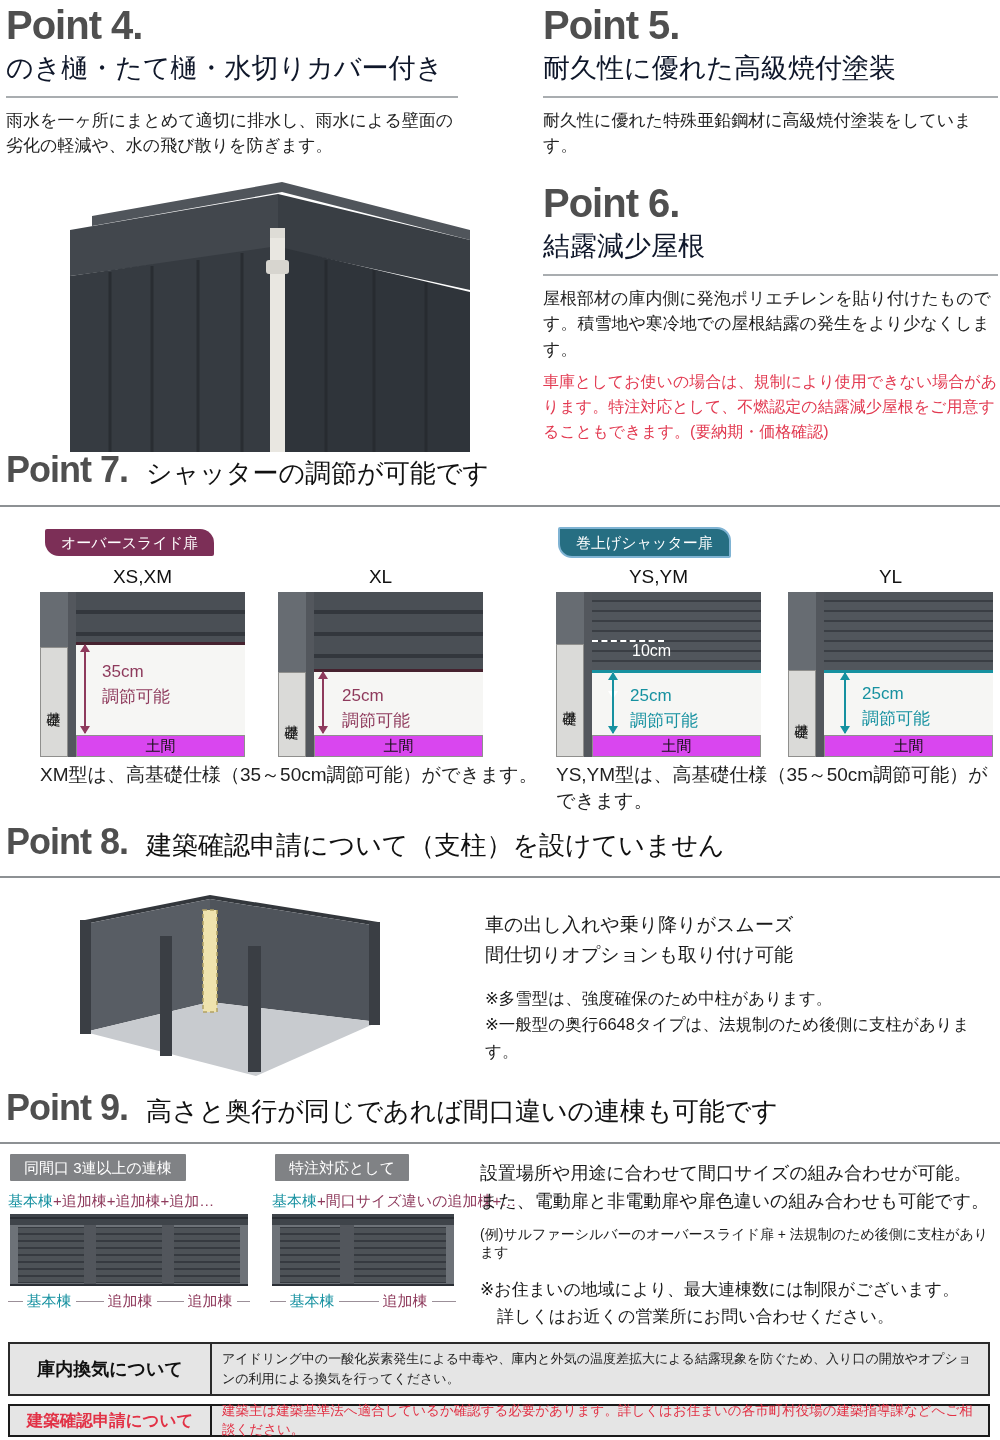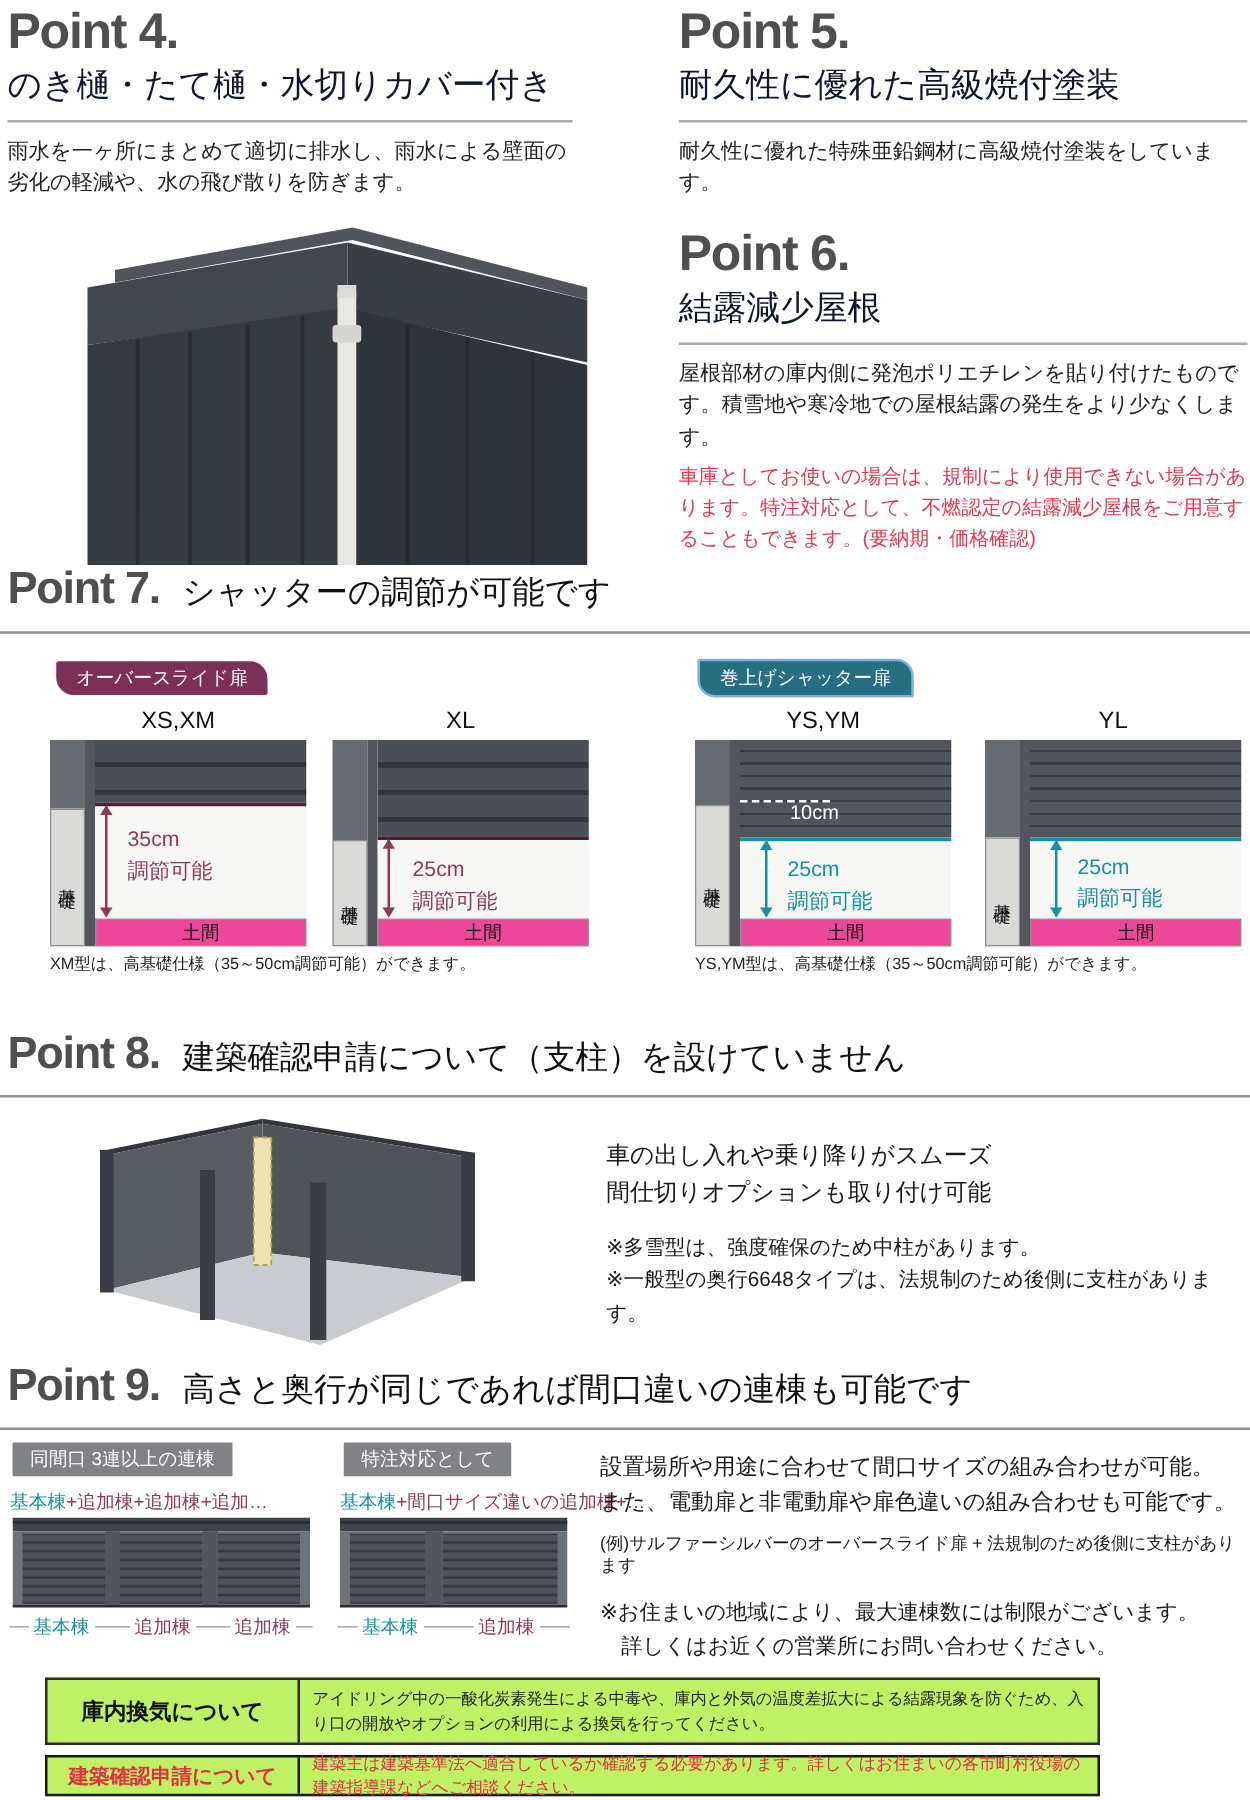--- a/index.html
+++ b/index.html
@@ -10,39 +10,39 @@
   
   .pt{font-size:40px;font-weight:700;color:#4f4f4f;letter-spacing:-1px;margin:0;line-height:1.05;}
   .pt-inline{font-size:36px;font-weight:700;color:#4f4f4f;letter-spacing:-1px;margin:0;line-height:1;}
   .sub{font-size:27px;font-weight:400;color:#0f172a;margin:6px 0 0 0;line-height:1.25;}
   .sub-inline{font-size:26px;font-weight:400;color:#111;margin:0 0 0 18px;line-height:1;}
   .rule{border-top:2px solid #a9adb0;margin-top:10px;}
   .bigrule{position:absolute;left:0;width:1000px;border-top:2px solid #8d9194;}
   .hrow{position:absolute;display:flex;align-items:baseline;}
   .body{font-size:17px;line-height:1.5;margin:10px 0 0 0;color:#222;}
   .warn{font-size:16px;line-height:1.55;color:#e23950;margin:8px 0 0 0;}
-  .note{font-size:13px;color:#222;}
+  .note{font-size:19px;color:#222;}
   
   .badge{position:absolute;display:inline-block;color:#fff;font-size:15px;padding:6px 16px;line-height:1;}
   .badge-maroon{background:#7c2f57;border-radius:2px 14px 2px 14px;}
   .badge-teal{background:#266e82;border:2px solid #7fb3d3;border-radius:2px 14px 2px 14px;}
   .badge-gray{background:#808285;font-size:15px;padding:6px 14px;border-radius:1px;}
   
   .sd{width:205px;}
   .sd-name{text-align:center;font-size:19px;color:#111;margin-bottom:4px;}
   .sd-box{position:relative;width:205px;height:165px;background:#f6f6f4;}
   .sd-wall{position:absolute;left:0;top:0;width:28px;background:#676c72;}
   .sd-found{position:absolute;left:0;bottom:0;width:28px;background:#dadad8;border:1px solid #8f8f8d;box-sizing:border-box;
             display:flex;align-items:center;justify-content:center;}
   .sd-found .v{writing-mode:vertical-rl;font-size:14px;letter-spacing:2px;color:#111;}
   .sd-edge{position:absolute;left:28px;top:0;bottom:0;width:8px;background:#53575d;}
   .sd-shutter{position:absolute;left:36px;right:0;top:0;}
   .shut-x{background:repeating-linear-gradient(180deg,#4a4f55 0 18px,#33373d 18px 22px);border-bottom:3px solid #46222f;}
   .shut-y{background:repeating-linear-gradient(180deg,#51565c 0 8px,#3a3e44 8px 10px);border-bottom:3px solid #1691a0;}
-  .sd-floor{position:absolute;left:36px;right:0;bottom:0;height:22px;background:#ec4899;border:1px solid #8f8f8d;
+  .sd-floor{position:absolute;left:36px;right:0;bottom:0;height:22px;background:#d946ef;border:1px solid #8f8f8d;
             box-sizing:border-box;display:flex;align-items:center;justify-content:center;font-size:15px;color:#111;}
   .varrow{position:absolute;width:2px;background:currentColor;}
   .varrow::before,.varrow::after{content:"";position:absolute;left:-4px;border-left:5px solid transparent;border-right:5px solid transparent;}
   .varrow::before{top:-1px;border-bottom:8px solid currentColor;}
   .varrow::after{bottom:-1px;border-top:8px solid currentColor;}
   .sd-measure{position:absolute;font-size:17px;line-height:1.45;}
   .maroon{color:#8e3a5c;}
   .teal{color:#1691a0;}
   .whitec{color:#ffffff;}
   .d-xs .sd-wall{height:55px}.d-xs .sd-found{top:55px}.d-xs .sd-shutter{height:50px}
@@ -62,21 +62,21 @@
   .bay i{flex:1;border-top:1.5px solid #9b8f98;min-width:12px;}
   .bay span{padding:0 4px;white-space:nowrap;}
   .caption{position:absolute;font-size:15px;white-space:nowrap;}
   
   .p8-lines{font-size:19px;line-height:1.6;color:#1a1a1a;}
   .p8-notes{font-size:16.5px;line-height:1.6;color:#1a1a1a;}
   .p9-body{font-size:18px;line-height:1.55;color:#1a1a1a;}
   .p9-example{font-size:14px;color:#1a1a1a;}
   .p9-notes{font-size:17px;line-height:1.6;color:#1a1a1a;}
   
-  .frow{position:absolute;left:8px;width:844px;display:flex;box-sizing:border-box;border:2px solid #2b2b2b;background:#bef264;margin-left:28px;}
+  .frow{position:absolute;left:8px;width:982px;display:flex;box-sizing:border-box;border:2px solid #2b2b2b;background:#e5e5e5;}
   .frow .flabel{width:200px;flex:0 0 200px;display:flex;align-items:center;justify-content:center;
                 font-weight:700;border-right:2px solid #2b2b2b;text-align:center;}
   .frow .ftext{flex:1;padding:6px 10px;display:flex;align-items:center;}
   .frow1 .flabel{font-size:18px;color:#111;}
   .frow1 .ftext{font-size:13px;line-height:1.55;color:#222;}
   .frow2{border-color:#1a1a1a;}
   .frow2 .flabel{font-size:16.5px;color:#e23145;border-right-color:#1a1a1a;}
   .frow2 .ftext{font-size:13.5px;color:#e23145;line-height:1.4;}
 </style>
 </head>
@@ -144,21 +144,21 @@
           <span class="v">基礎</span>
         </div>
       <div class="sd-edge"></div>
       <div class="sd-floor">土間</div>
       <div class="varrow maroon"></div>
       <div class="sd-measure maroon pre">35cm
 調節可能</div>
     </div>
   </div>
 
-  <div class="sd d-xl abs" style="left:266px;top:566px">
+  <div class="sd d-xl abs" style="left:278px;top:566px">
     <div class="sd-name">XL</div>
     <div class="sd-box">
       <div class="sd-shutter shut-x"></div>
       <div class="sd-wall"></div>
       <div class="sd-found">
           <span class="v">基礎</span>
         </div>
       <div class="sd-edge"></div>
       <div class="sd-floor">土間</div>
       <div class="varrow maroon"></div>

